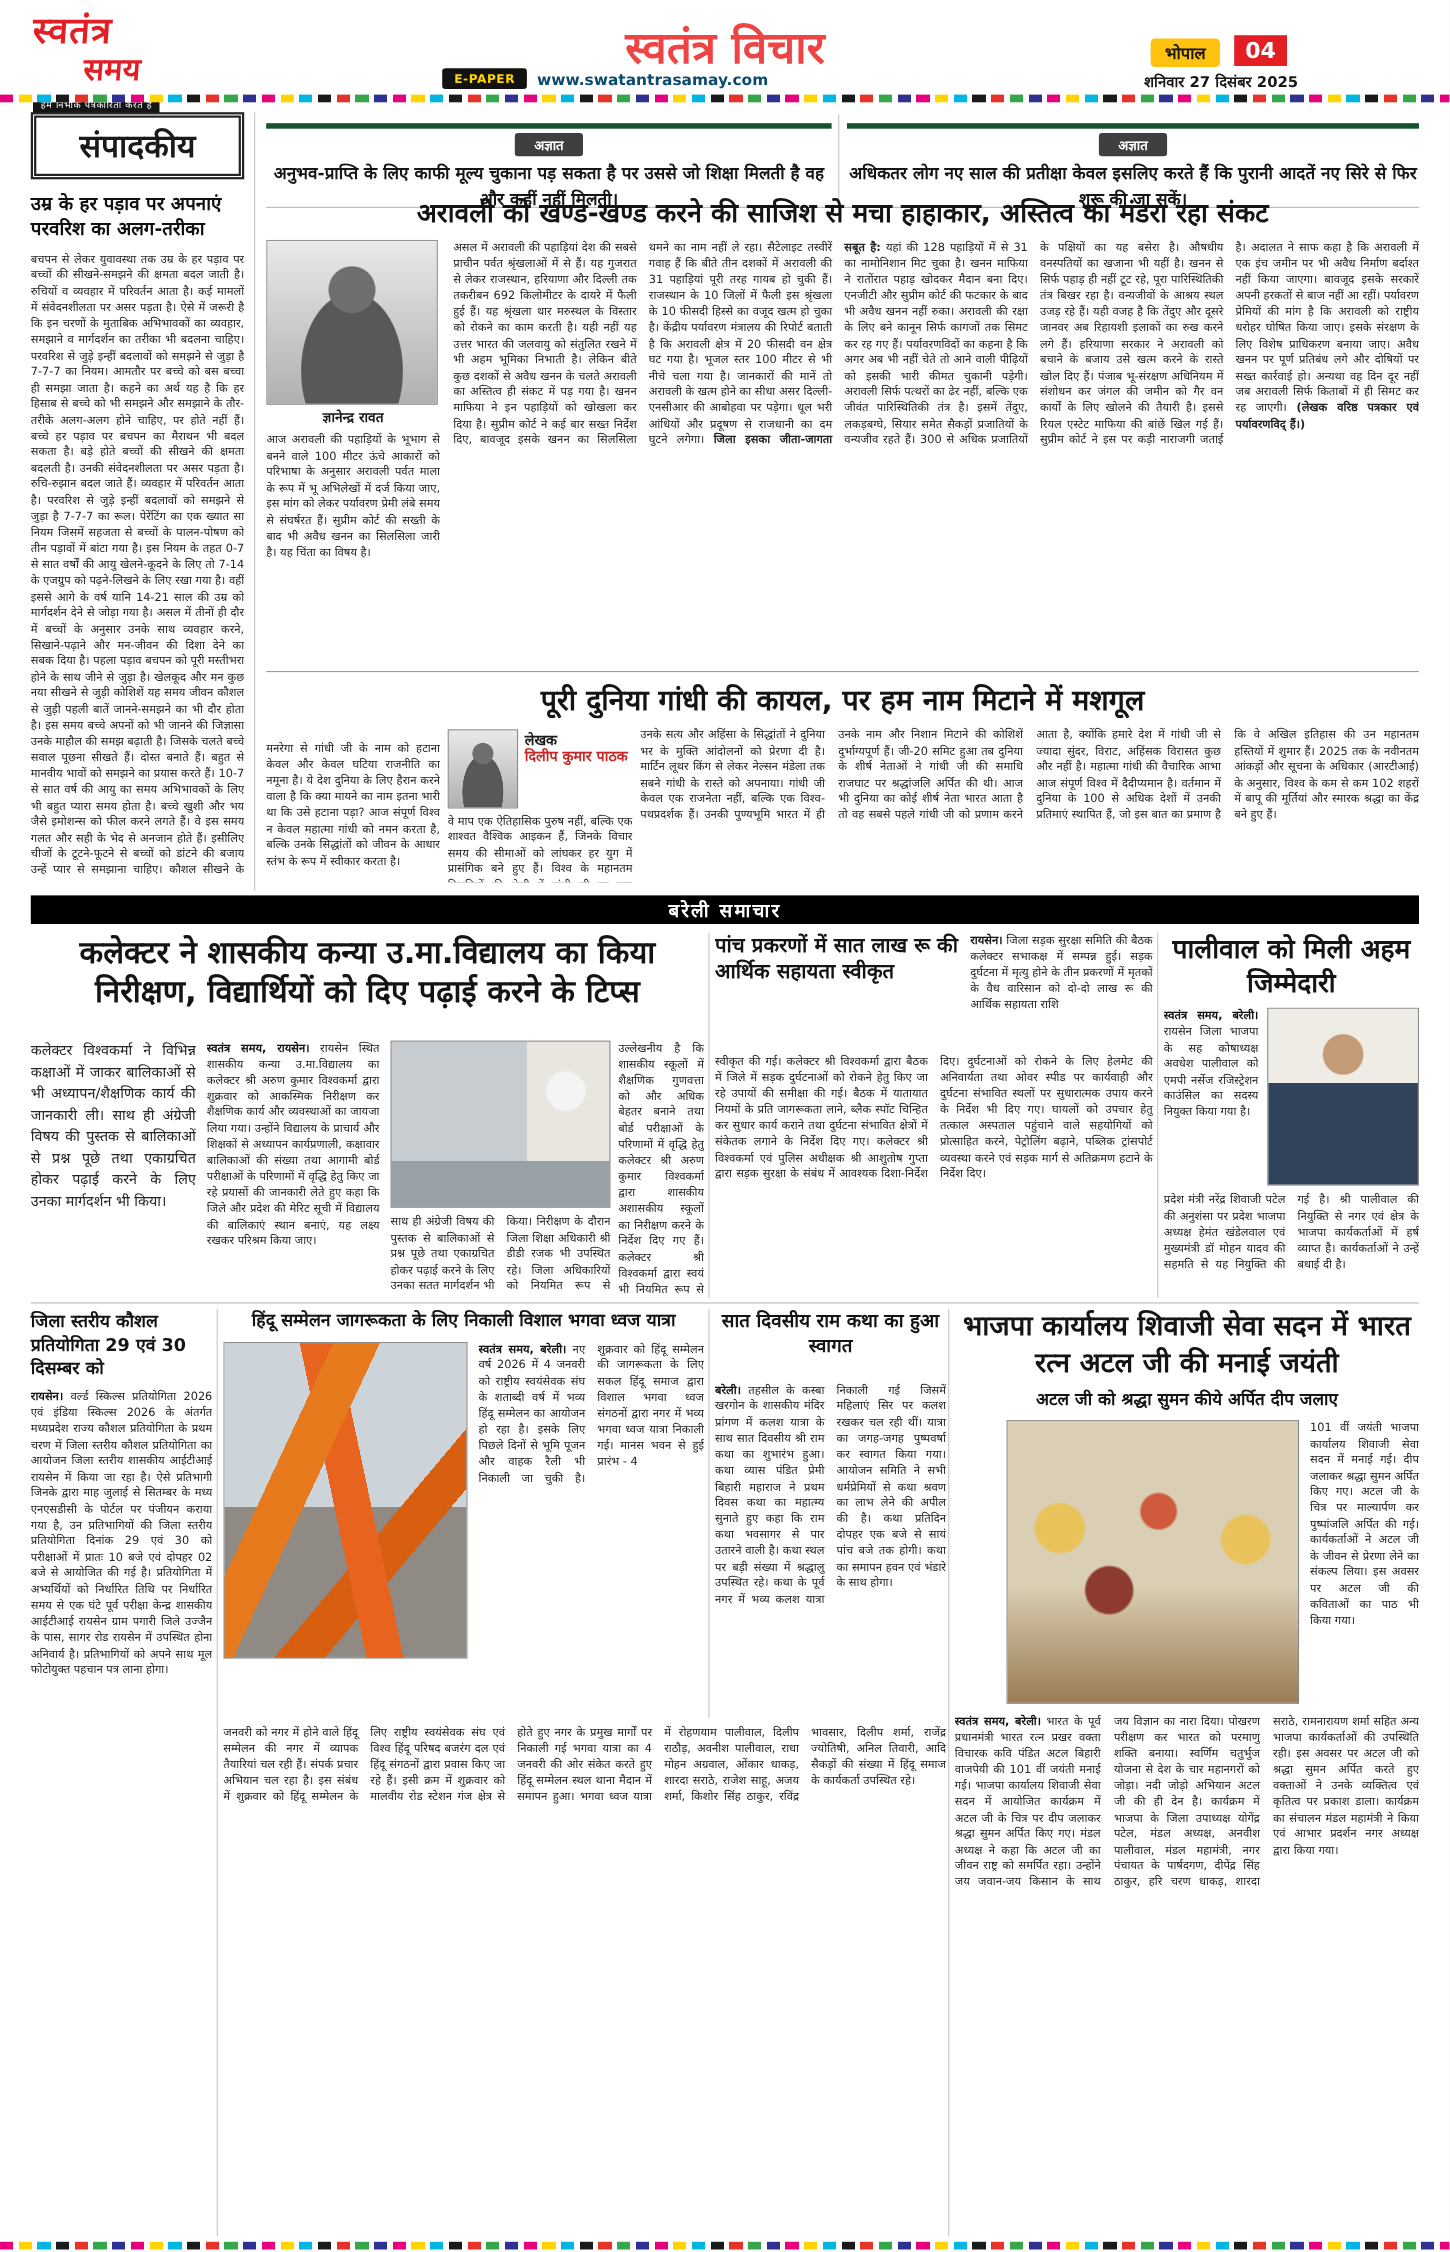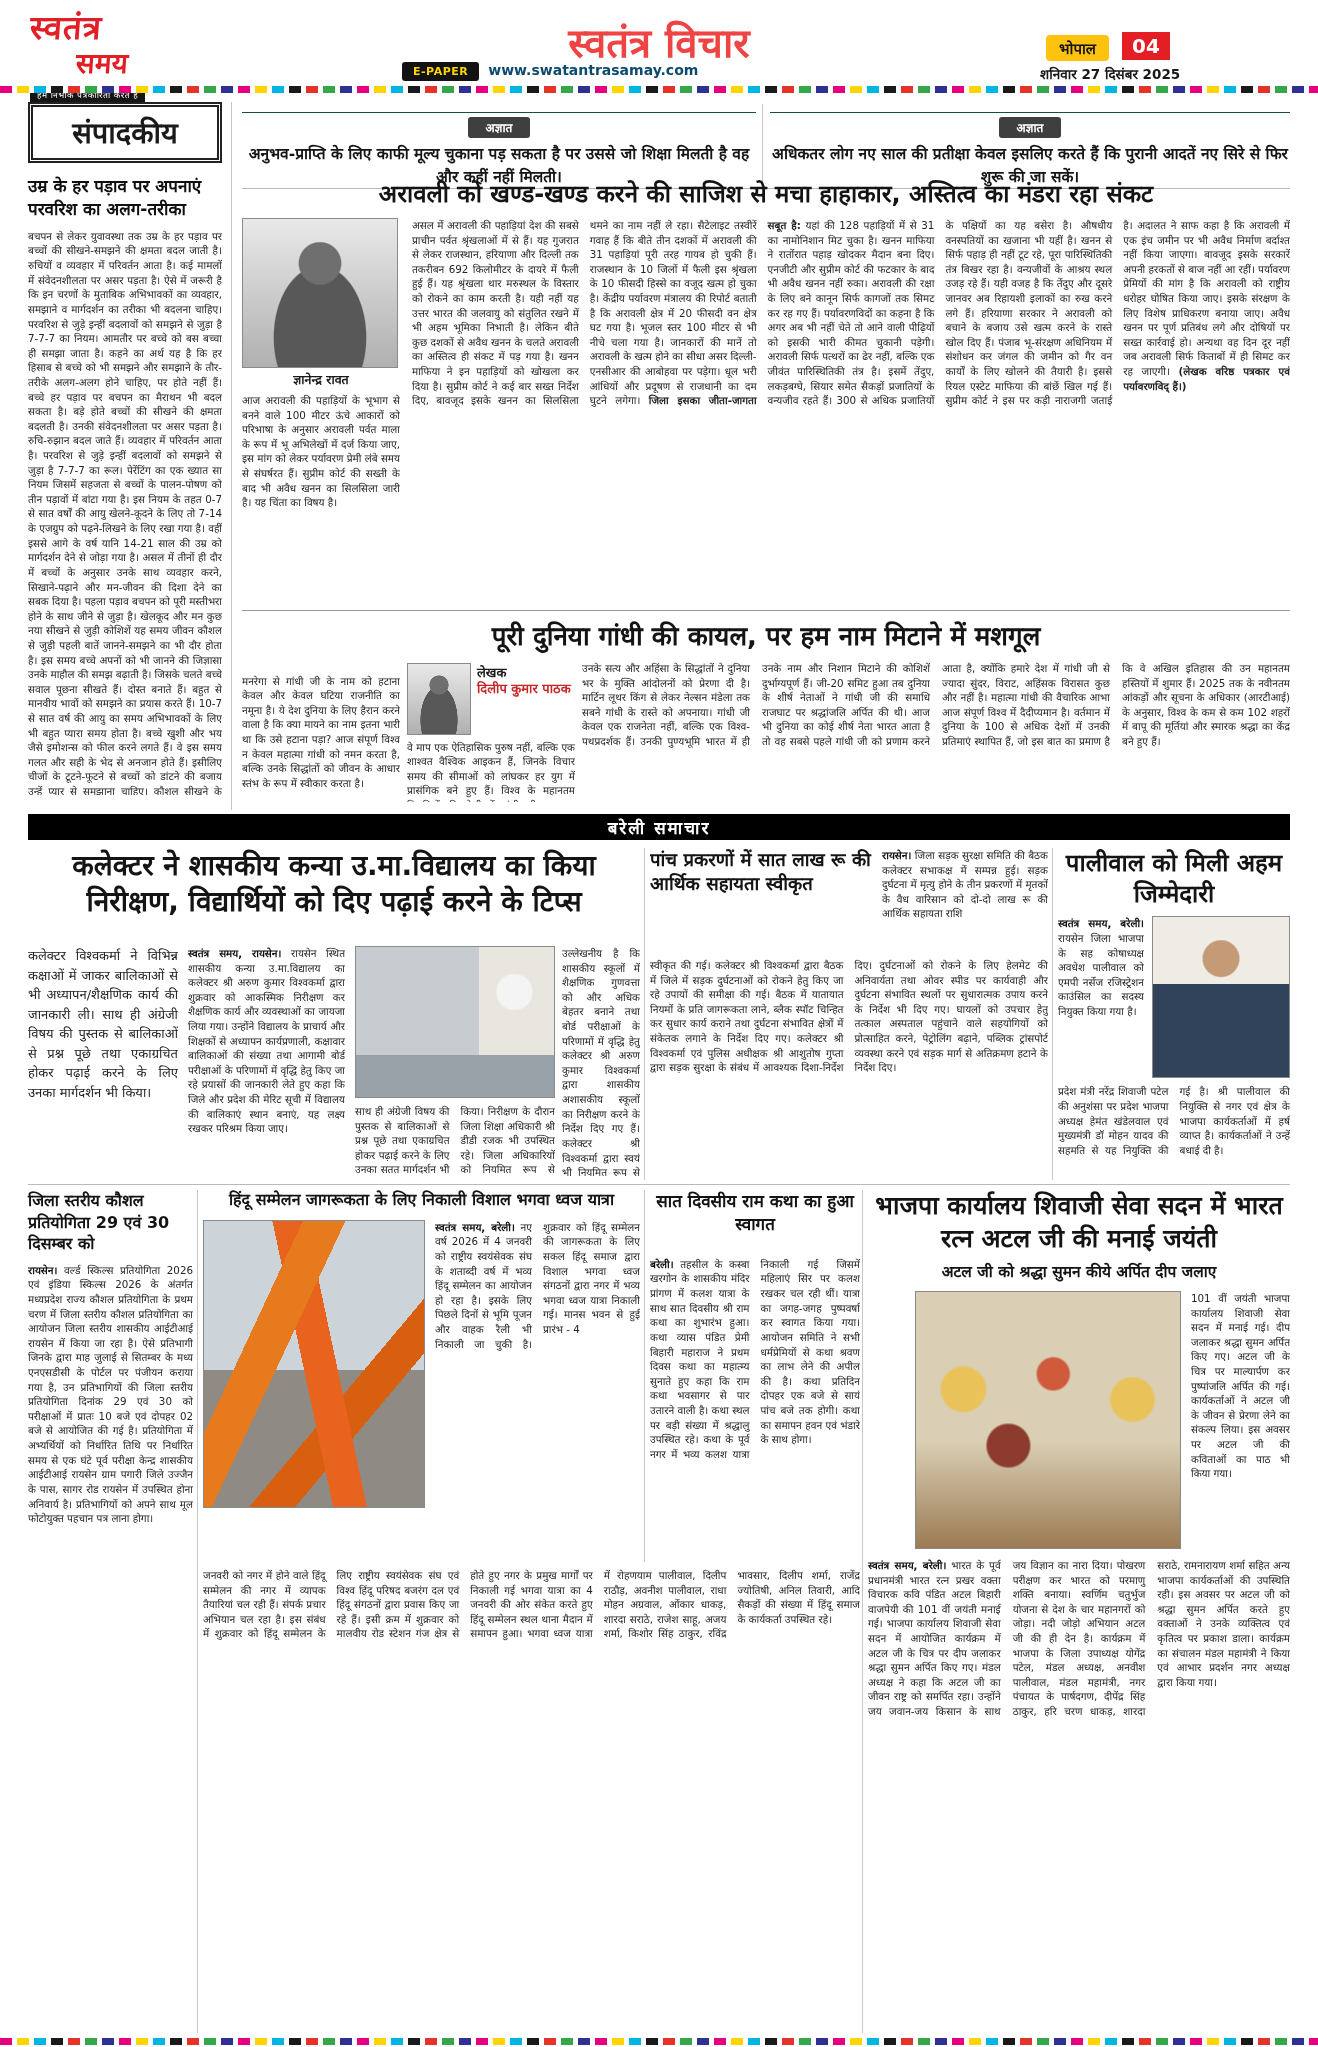--- a/index.html
+++ b/index.html
@@ -13,38 +13,38 @@
       #e63329 68px 80px,#fff 80px 85px,#35a64a 85px 97px,#fff 97px 102px,
       #2e3192 102px 114px,#fff 114px 119px); }
   .vline { width:1px; background:#c6c6c6; }
   .hline { height:1px; background:#b9b9b9; }
 
   
   .logo-l1 { font-size:33px; font-weight:bold; color:#e21f26; letter-spacing:1px; transform:skewX(-4deg); }
   .logo-l2 { font-size:28px; font-weight:bold; color:#e21f26; margin:-6px 0 2px 46px; transform:skewX(-4deg); }
   .logo-tag { display:inline-block; background:#151515; color:#fff; font-size:8.5px; padding:2px 7px; letter-spacing:.5px; }
   .paper-title { position:absolute; left:50%; transform:translateX(-50%); top:14px; font-size:40px; font-weight:bold; color:#ef4444; white-space:nowrap; }
-  .epaper-row { position:absolute; left:402px; top:62px; display:flex; gap:9px; align-items:flex-start; }
+  .epaper-row { position:absolute; left:402px; top:62px; display:flex; gap:9px; align-items:flex-end; }
   .epaper-badge { background:#121212; color:#ffd400; font-weight:bold; font-size:11px; padding:3px 11px; border-radius:3px; letter-spacing:.5px; }
   .website { font-size:14px; font-weight:bold; color:#0c4a6e; }
   .city-badge { position:absolute; left:1046px; top:35px; background:#ffc20e; color:#161616; font-weight:bold; font-size:15px; padding:3px 13px; border-radius:4px; }
   .page-num { position:absolute; left:1122px; top:32px; background:#e31e24; color:#fff; font-weight:bold; font-size:20px; padding:2px 10px; }
   .date-line { position:absolute; left:1040px; top:65px; width:210px; font-size:13.5px; font-weight:bold; color:#181818; }
 
   
   .body-text { font-size:10.3px; line-height:1.42; text-align:justify; color:#242424; overflow:hidden; }
   .byline { font-weight:bold; color:#111; }
   .headline { font-weight:bold; color:#141414; }
 
   
   .edit-box { border:5px double #222; text-align:center; font-size:29px; font-weight:bold; padding:5px 0 7px; }
   .edit-heading { font-size:17px; font-weight:bold; line-height:1.35; margin:12px 0 8px; color:#101010; }
 
   
-  .quote { border-top:1px solid #14532d; padding-top:4px; text-align:center; }
+  .quote { border-top:5px solid #14532d; padding-top:4px; text-align:center; }
   .quote-chip { display:inline-block; background:#3f3f3f; color:#fff; font-size:12px; font-weight:bold; padding:2px 18px; border-radius:3px; margin-top:-13px; }
   .quote-text { font-size:15.5px; font-weight:bold; line-height:1.5; margin-top:5px; color:#161616; }
 
   
   .h-xl { font-size:24px; text-align:center; white-space:nowrap; overflow:hidden; }
   .h-lg { font-size:28px; text-align:center; line-height:1.3; }
   .h-md { font-size:24px; text-align:center; line-height:1.3; }
   .h-sm { font-size:18.5px; line-height:1.32; }
   .h-xs { font-size:16px; line-height:1.35; }
 

